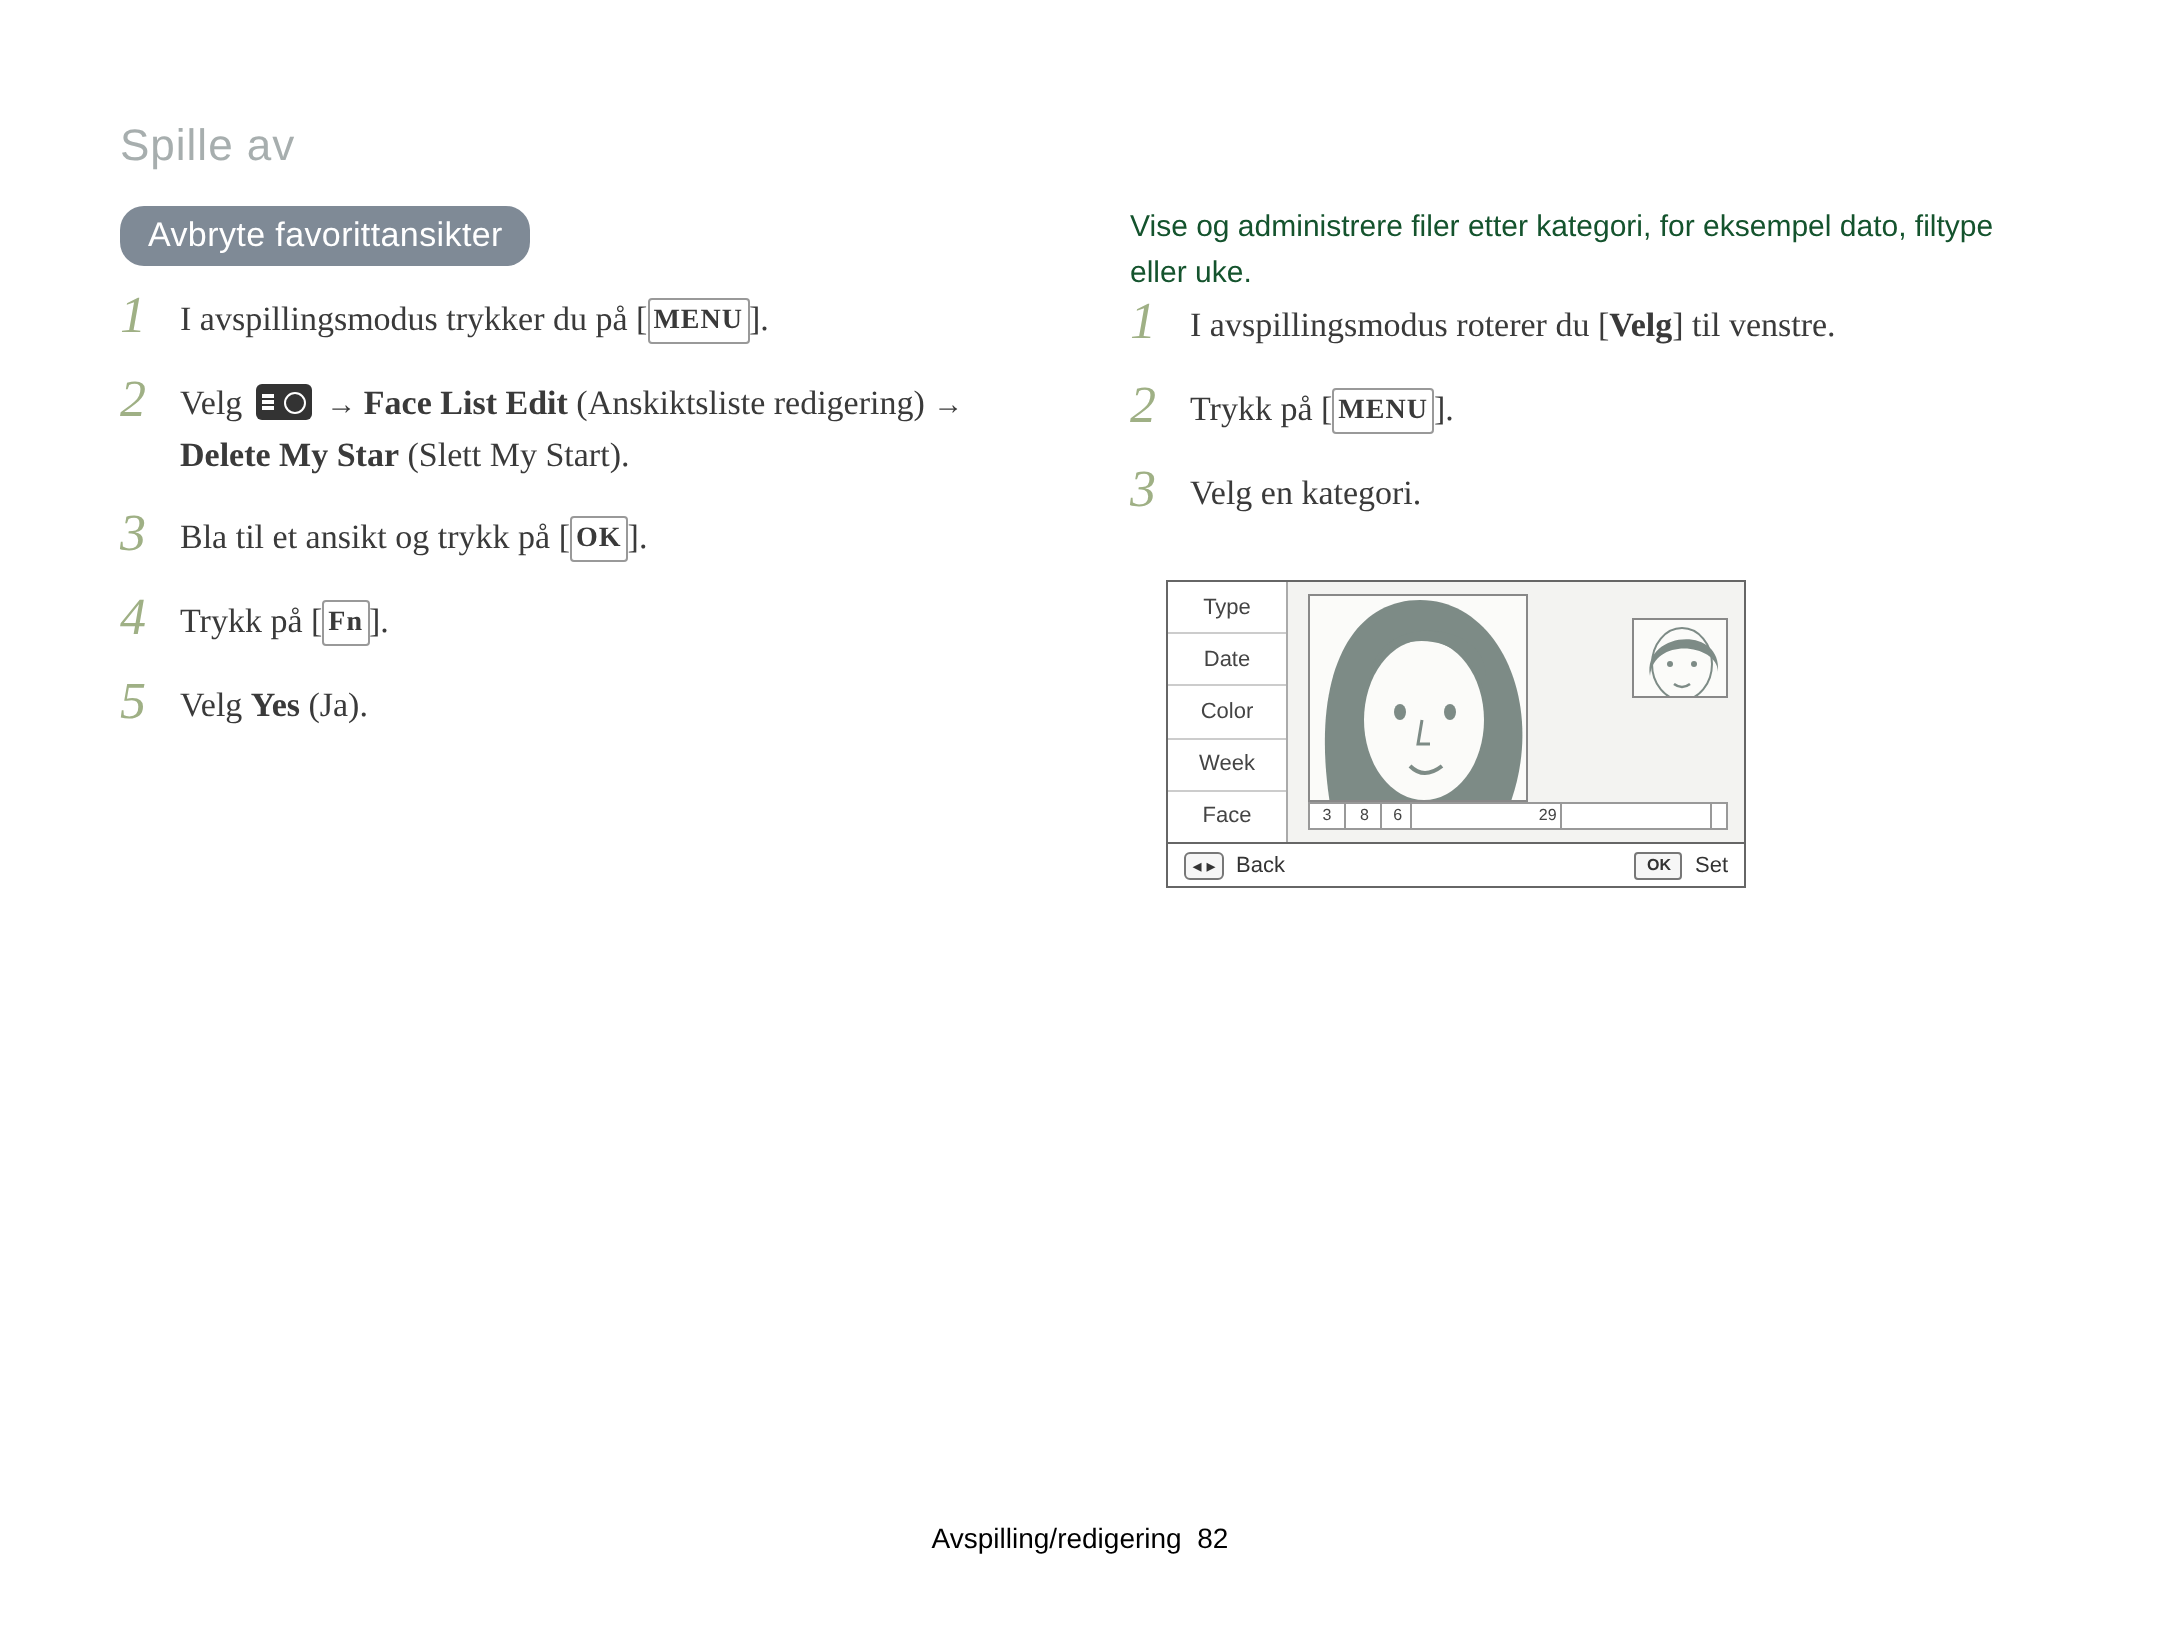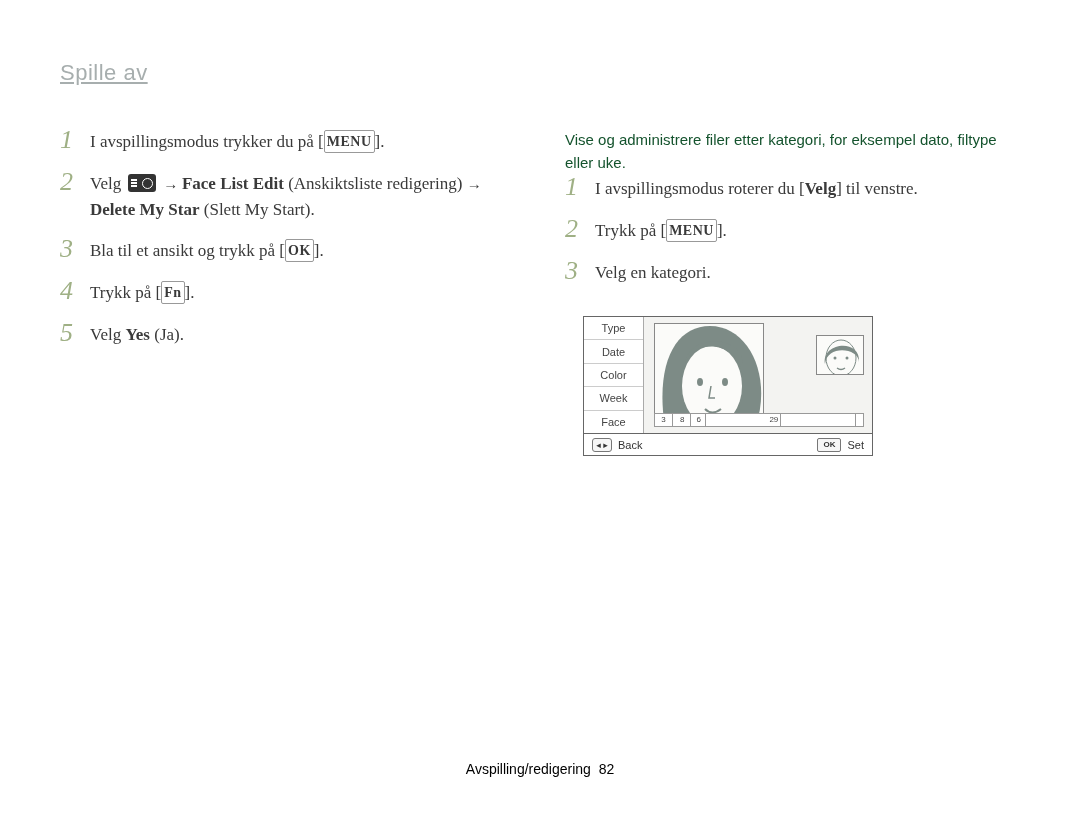--- a/index.html
+++ b/index.html
@@ -1,36 +1,36 @@
 <!DOCTYPE html>
 <html><head>
 <meta charset="utf-8">
 <style>
   * { box-sizing: border-box; margin: 0; padding: 0; }
   html, body { width: 1080px; height: 815px; background: #fff; font-family: Arial, Helvetica, sans-serif; color: #3a3a3a; }
   .page { width: 1080px; height: 815px; position: relative; padding: 60px 60px 0 60px; }
-  .page-header { color: #a7aeae; font-size: 22px; font-weight: 400; margin-bottom: 43px; letter-spacing: 0.5px; text-decoration: underline; }
+  .page-header { color: #a7aeae; font-size: 22px; font-weight: 400; margin-bottom: 17px; letter-spacing: 0.5px; }
   .cols { display: flex; gap: 50px; }
   .col { flex: 1; }
   .pill { display: inline-block; background: #7f8a96; color: #fff; font-size: 17px; padding: 5px 14px; border-radius: 12px; margin-bottom: 14px; letter-spacing: 0.2px; }
   .lead { font-size: 15px; color: #14532d; margin-bottom: 2px; line-height: 1.5; }
   .steps { list-style: none; }
   .steps li { display: flex; align-items: flex-start; margin-bottom: 16px; font-size: 17px; line-height: 1.5; color: #3a3a3a; }
   .num { font-family: Georgia, 'Times New Roman', serif; font-style: italic; font-size: 26px; color: #9fb085; width: 30px; flex-shrink: 0; line-height: 1; position: relative; top: -2px; }
   .step-body { flex: 1; font-family: Liberation Serif, serif; }
   .btn-flat { display: inline-block; border: 1px solid #999; border-radius: 2px; padding: 0 2px; font-weight: 700; letter-spacing: 0.5px; font-size: 14px; vertical-align: 1px; }
   .bold { font-weight: 700; }
   .cam-icon { display: inline-block; width: 28px; height: 18px; background: #333; border-radius: 3px; vertical-align: -3px; position: relative; margin: 0 3px; }
   .cam-icon::before { content: ""; position: absolute; right: 3px; top: 4px; width: 9px; height: 9px; border: 1.5px solid #fff; border-radius: 50%; }
   .cam-icon::after { content: ""; position: absolute; left: 3px; top: 5px; width: 6px; height: 2px; background: #fff; box-shadow: 0 3px 0 #fff, 0 6px 0 #fff; }
   .arrow { font-size: 15px; }
 
   
   .camera-ui { width: 290px; border: 1px solid #666; margin-top: 30px; margin-left: 18px; background: #fff; }
-  .camera-body { display: flex; height: 116px; }
+  .camera-body { display: flex; height: 130px; }
   .cat-list { width: 60px; border-right: 1px solid #aaa; background: #fff; display: flex; flex-direction: column; }
   .cat-item { flex: 1; display: flex; align-items: center; justify-content: center; font-size: 11px; color: #444; border-bottom: 1px solid #ccc; }
   .cat-item:last-child { border-bottom: none; }
   .preview-pane { flex: 1; position: relative; background: #f3f3f1; }
   .face-large { position: absolute; left: 10px; top: 6px; width: 110px; height: 104px; border: 1px solid #888; background: #fbfbf9; overflow: hidden; }
   .face-small { position: absolute; right: 8px; top: 18px; width: 48px; height: 40px; border: 1px solid #888; background: #fbfbf9; overflow: hidden; }
   .timeline { position: absolute; left: 10px; right: 8px; bottom: 6px; height: 14px; background: #fff; border: 1px solid #999; }
   .tl-mark { position: absolute; top: 0; bottom: 0; width: 1px; background: #999; }
   .tl-lbl { position: absolute; top: 1px; font-size: 8px; color: #444; }
   .camera-footer { height: 22px; border-top: 1px solid #666; display: flex; align-items: center; font-size: 11px; color: #333; padding: 0 8px; gap: 6px; }
@@ -42,20 +42,21 @@
 </style>
 </head>
 <body>
 
 <div class="page">
   <div class="page-header">Spille av</div>
 
   <div class="cols">
 
     <div class="col">
+      <div class="pill">Avbryte favorittansikter</div>
       <ol class="steps">
         <li>
           <span class="num">1</span>
           <span class="step-body">
             <span>I avspillingsmodus trykker du på [</span><span class="btn-flat">MENU</span><span>].</span>
           </span>
         </li>
         <li>
           <span class="num">2</span>
           <span class="step-body">

